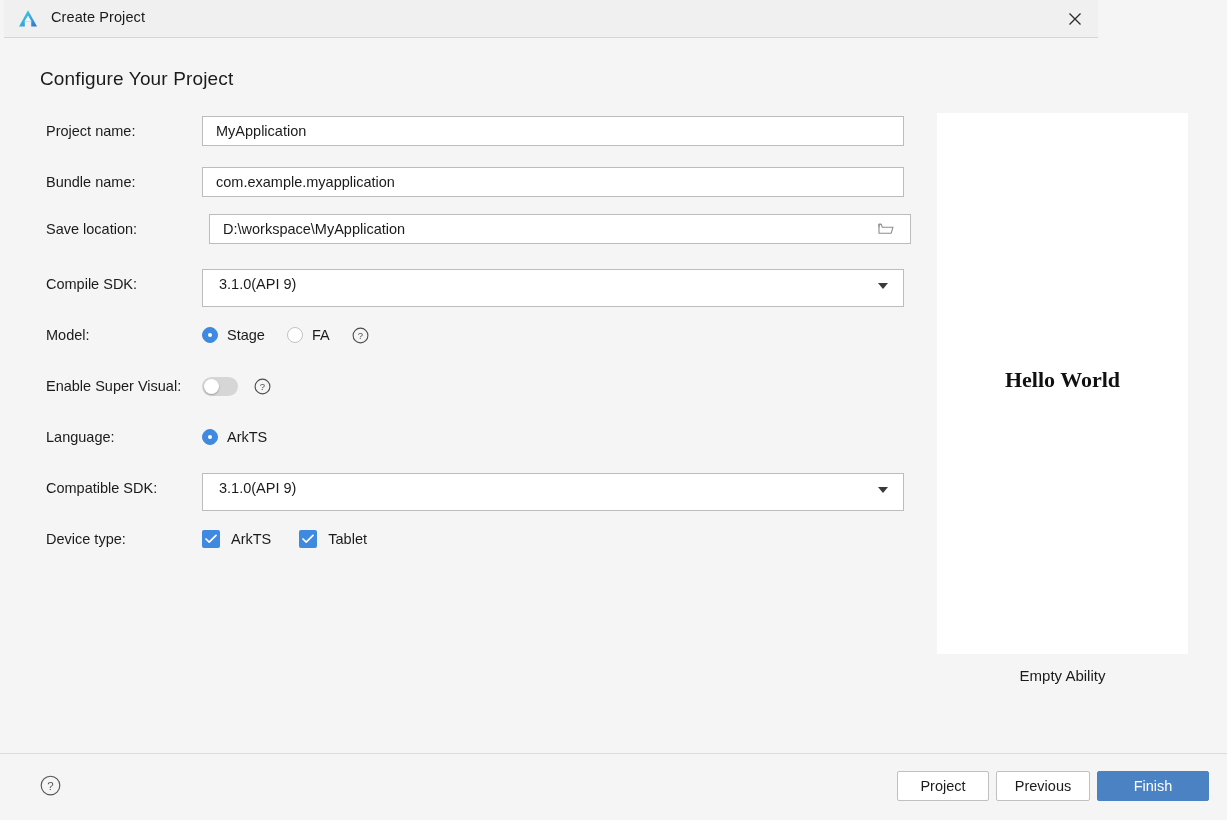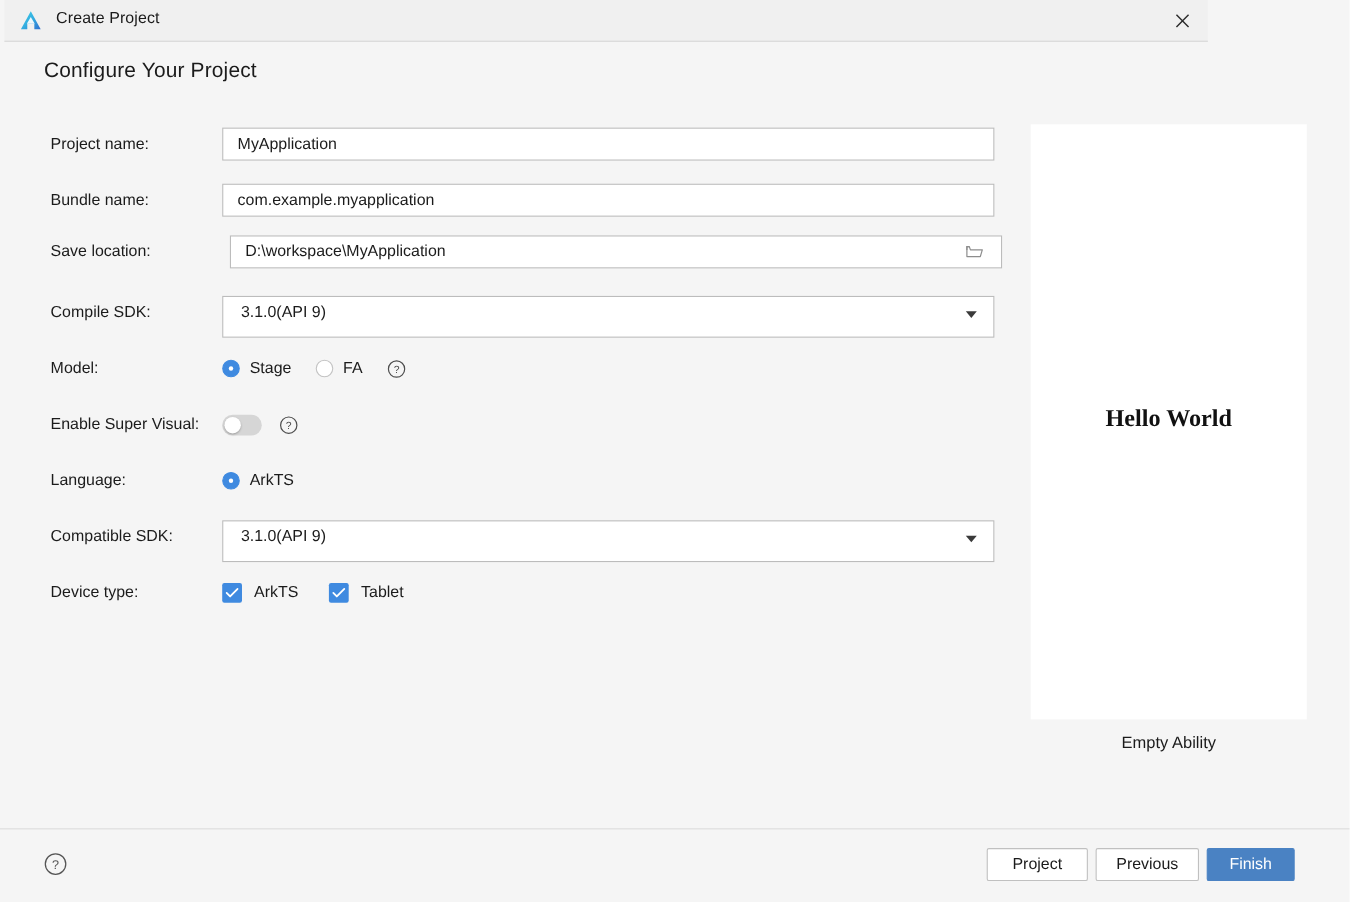--- a/index.html
+++ b/index.html
@@ -35,21 +35,21 @@
   #close-btn {
     position: absolute; right: 0; top: 0;
     width: 46px; height: 37px;
     display: flex; align-items: center; justify-content: center;
     cursor: pointer;
   }
   #close-btn svg { display: block; }
 
   
   #page-title {
-    position: absolute; left: 40px; top: 54px;
+    position: absolute; left: 40px; top: 68px;
     font-size: 19px; color: #1b1b1b;
     letter-spacing: .15px;
   }
 
   
   #form { position: absolute; left: 0; top: 0; }
   .row { position: absolute; left: 46px; height: 30px; }
   .flabel {
     position: absolute; left: 0; top: 0;
     font-size: 14.5px; color: #1b1b1b;
@@ -170,21 +170,21 @@
     position: absolute; top: 771px; height: 30px;
     border: 1px solid #c0c0c0; background: #ffffff;
     font-size: 14.5px; color: #1b1b1b;
     font-family: "Liberation Sans", sans-serif;
     cursor: pointer; border-radius: 2px;
     display: flex; align-items: center; justify-content: center;
   }
   #btn-cancel { left: 897px; width: 92px; }
   #btn-previous { left: 996px; width: 94px; }
   #btn-finish {
-    left: 1097px; width: 80px;
+    left: 1097px; width: 112px;
     background: #4a82c3; border-color: #4a82c3; color: #ffffff;
   }
 </style>
 </head>
 <body>
 
 <div id="app">
 
   <div id="titlebar">
     <span id="app-logo">

